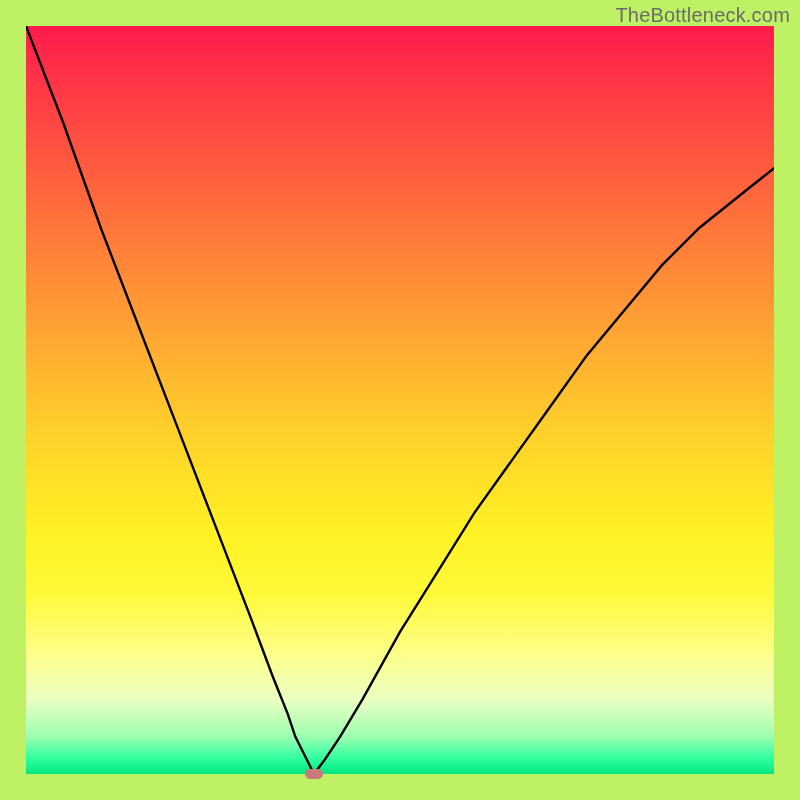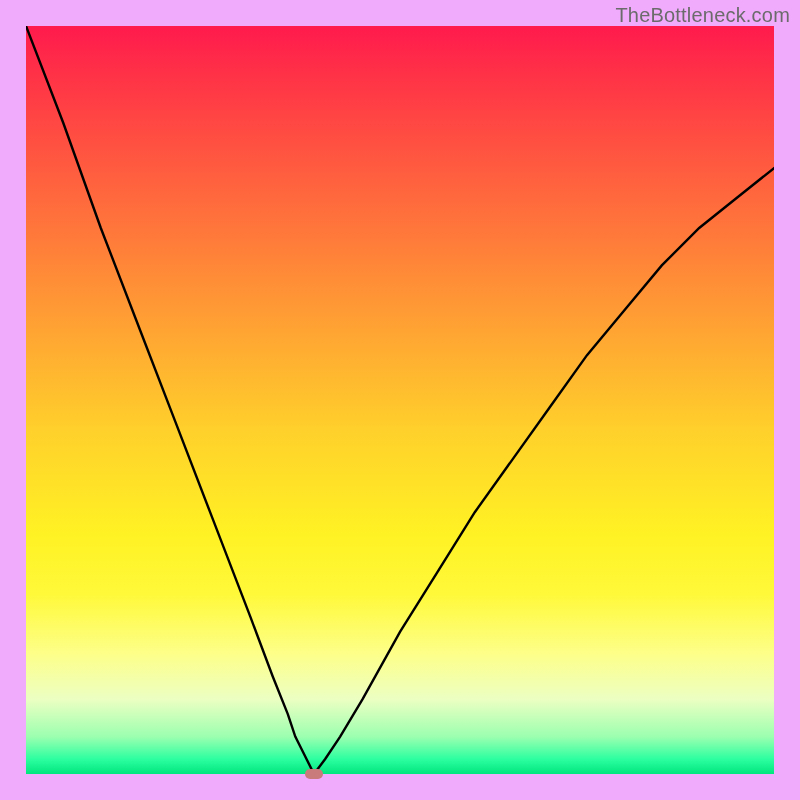--- a/index.html
+++ b/index.html
@@ -1,20 +1,20 @@
 <!DOCTYPE html>
 <html><head>
 <meta charset="utf-8">
 <style>
   * { margin: 0; padding: 0; box-sizing: border-box; }
   html, body { width: 800px; height: 800px; overflow: hidden; }
   .frame {
     width: 800px;
     height: 800px;
-    background: #f0abfc;
+    background: #bef264;
     position: relative;
   }
   .plot-area {
     position: absolute;
     left: 26px;
     top: 26px;
     width: 748px;
     height: 748px;
     background: linear-gradient(
       to bottom,

